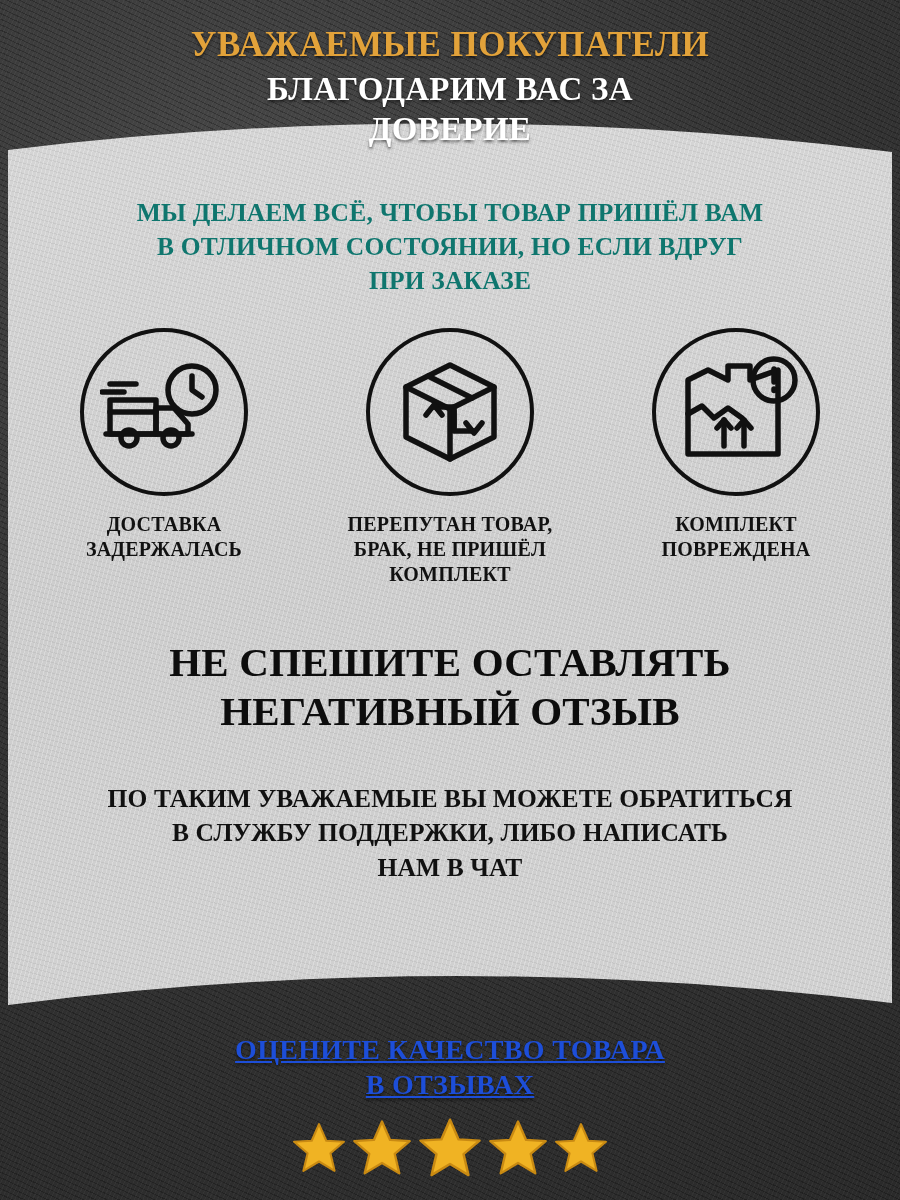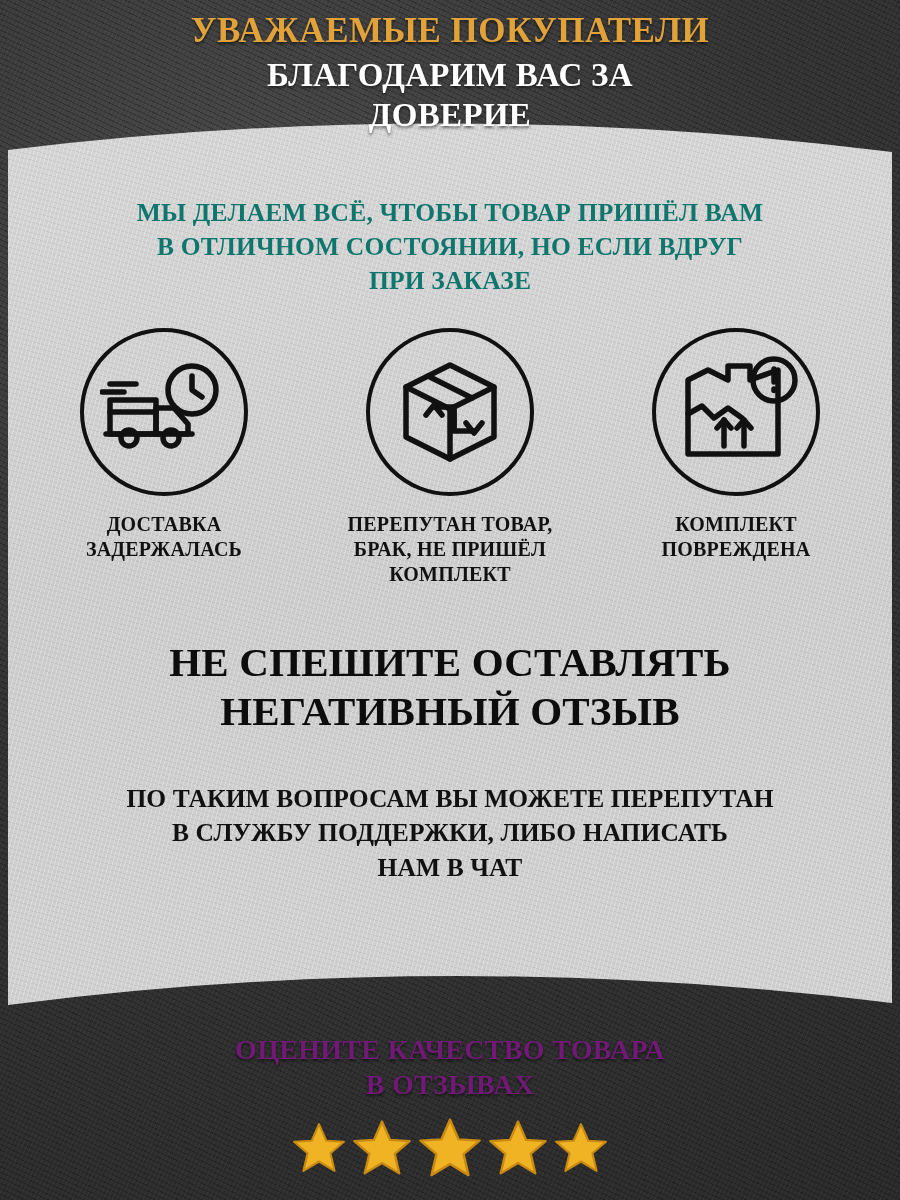--- a/index.html
+++ b/index.html
@@ -44,21 +44,21 @@
       linear-gradient(180deg, #d7d7d7 0%, #cdcdcd 50%, #d2d2d2 100%);
     clip-path: path("M 0 150 Q 442 96 884 152 L 884 1003 Q 442 948 0 1005 Z");
   }
 
   
   .header {
     position: absolute;
     left: 0; right: 0; top: 0;
     height: 160px;
     text-align: center;
-    padding-top: 12px;
+    padding-top: 26px;
     box-sizing: border-box;
   }
   .header-title {
     font-size: 35px;
     font-weight: bold;
     letter-spacing: 0.5px;
     color: #e2a23a;
     text-shadow: 0 2px 3px rgba(0,0,0,0.6);
     line-height: 1.1;
   }
@@ -153,24 +153,25 @@
   .footer {
     position: absolute;
     left: 0; right: 0; bottom: 0;
     height: 196px;
     text-align: center;
   }
   .footer-title {
     padding-top: 28px;
     font-size: 28px;
     font-weight: bold;
-    color: #701a75;
+    color: #1d4ed8;
     line-height: 1.25;
     letter-spacing: 0.3px;
     text-shadow: 0 2px 3px rgba(0,0,0,0.55);
+    text-decoration: underline;
   }
   .stars {
     margin-top: 14px;
     display: flex;
     justify-content: center;
     align-items: center;
     gap: 6px;
   }
   .star {
     display: block;
@@ -283,21 +284,21 @@
     </div>
 
   </div>
 
   <div class="headline">
     <div>НЕ СПЕШИТЕ ОСТАВЛЯТЬ</div>
     <div>НЕГАТИВНЫЙ ОТЗЫВ</div>
   </div>
 
   <div class="support">
-    <div>ПО ТАКИМ ВОПРОСАМ ВЫ МОЖЕТЕ ПЕРЕПУТАН</div>
+    <div>ПО ТАКИМ УВАЖАЕМЫЕ ВЫ МОЖЕТЕ ОБРАТИТЬСЯ</div>
     <div>В СЛУЖБУ ПОДДЕРЖКИ, ЛИБО НАПИСАТЬ</div>
     <div>НАМ В ЧАТ</div>
   </div>
 
   <div class="footer">
     <div class="footer-title">
       <div>ОЦЕНИТЕ КАЧЕСТВО ТОВАРА</div>
       <div>В ОТЗЫВАХ</div>
     </div>
     <div class="stars">

